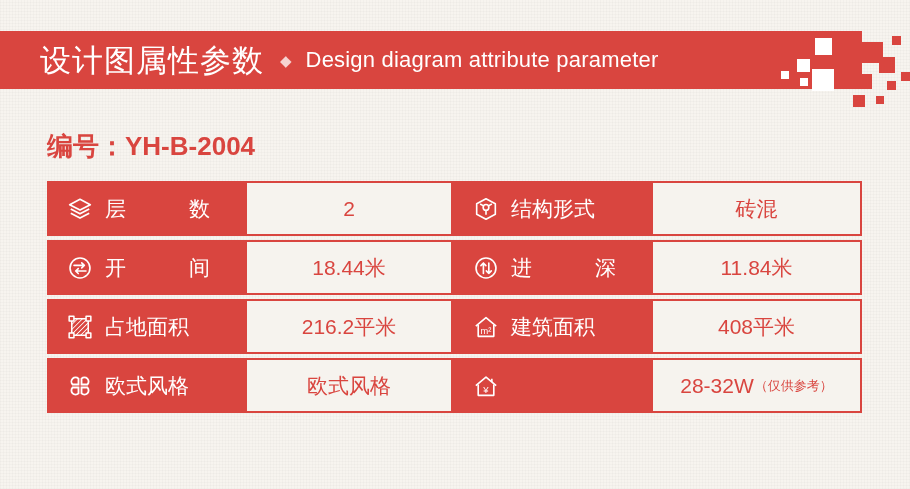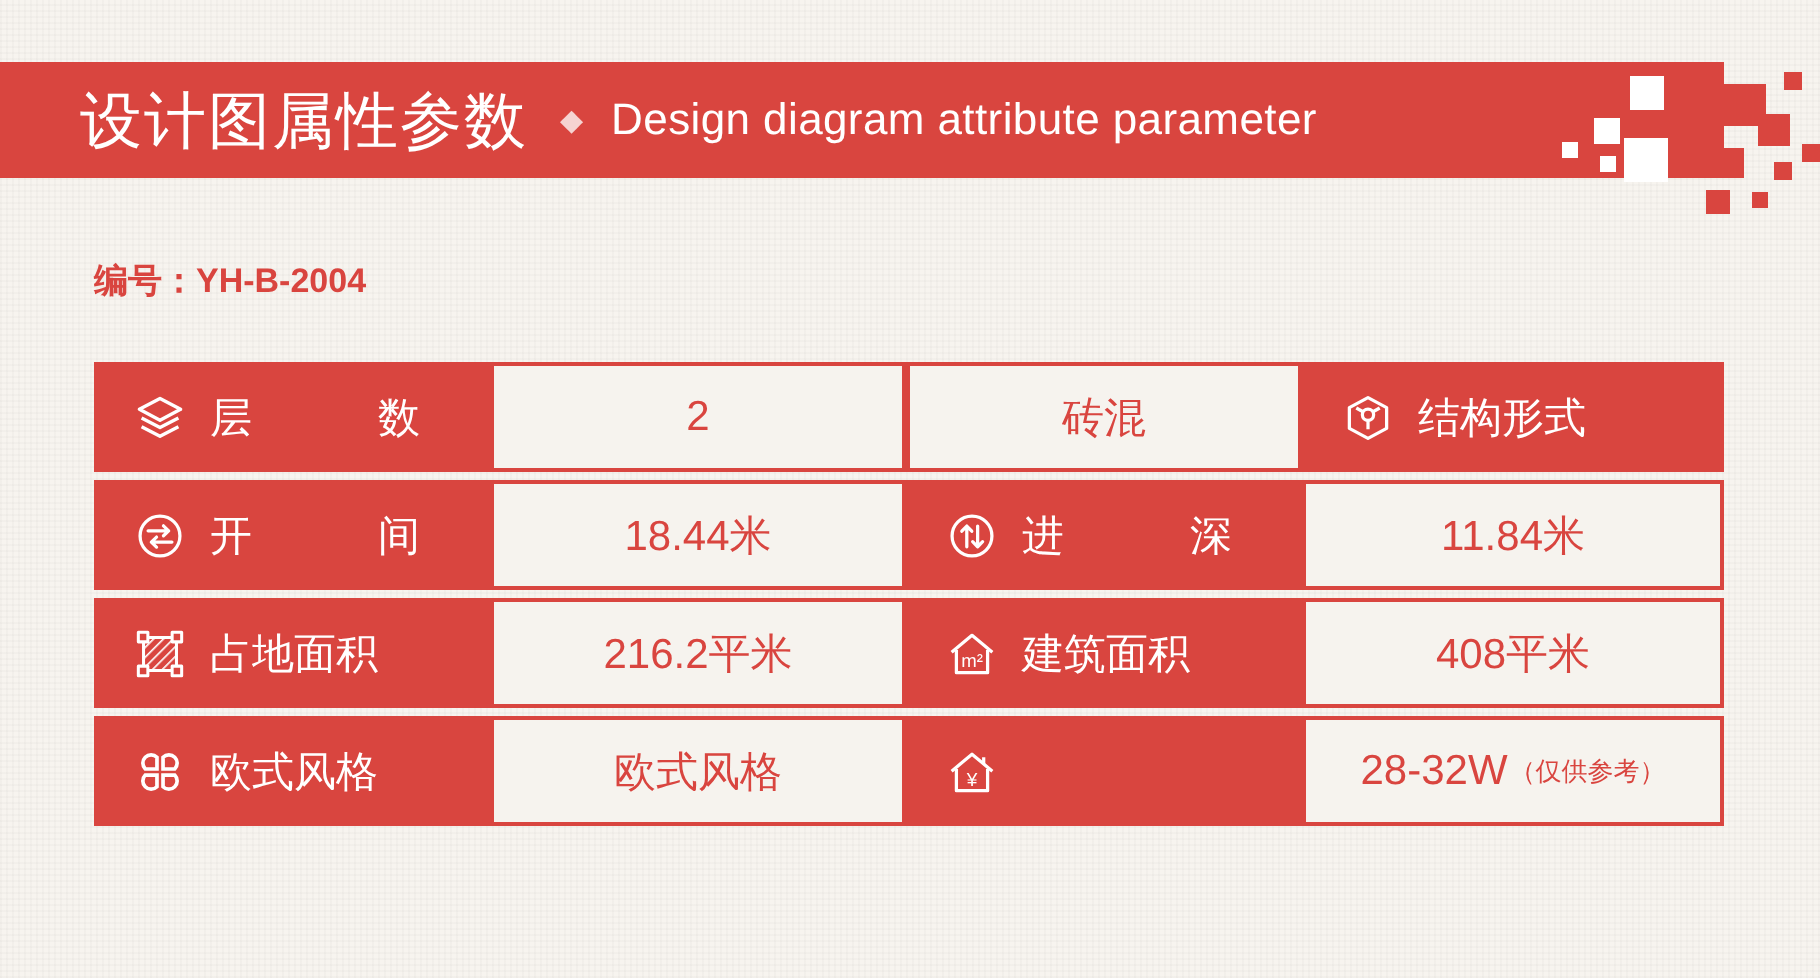--- a/index.html
+++ b/index.html
@@ -49,21 +49,21 @@
 
   
   .deco{position:absolute;}
   .deco.w{background:#ffffff;}
   .deco.r{background:#d9453f;}
 
   
   .code-line{
     position:absolute;left:47px;top:129px;
     color:#d9453f;
-    font-size:17px;
+    font-size:26px;
     font-weight:bold;
     white-space:nowrap;
   }
 
   
   .table{
     position:absolute;left:47px;top:181px;
     width:674px;height:232px;
     display:grid;
     grid-template-columns:198px 208px 198px 211px;
@@ -148,33 +148,33 @@
       <svg width="26" height="26" viewBox="0 0 24 24" fill="none" stroke="#fff" stroke-width="1.6" stroke-linejoin="round">
         <path d="M12 3 L21.5 8 L12 13 L2.5 8 Z"></path>
         <path d="M3.5 12 L12 16.4 L20.5 12"></path>
         <path d="M3.5 16 L12 20.4 L20.5 16"></path>
       </svg>
     </span>
     <span class="label-text spread">层　　数</span>
   </div>
   <div class="cell value">2</div>
 
-  <div class="cell value">砖混</div>
   <div class="cell label">
     <span class="label-icon">
       <svg width="26" height="26" viewBox="0 0 24 24" fill="none" stroke="#fff" stroke-width="1.5" stroke-linejoin="round">
         <path d="M12 2.6 L20.6 7.2 V16.8 L12 21.4 L3.4 16.8 V7.2 Z"></path>
         <circle cx="12" cy="10.5" r="2.6"></circle>
         <path d="M12 13.1 V17.2"></path>
         <path d="M9.7 9.1 L6.6 7.4"></path>
         <path d="M14.3 9.1 L17.4 7.4"></path>
       </svg>
     </span>
     <span class="label-text">结构形式</span>
   </div>
+  <div class="cell value">砖混</div>
 
   <div class="cell label">
     <span class="label-icon">
       <svg width="26" height="26" viewBox="0 0 24 24" fill="none" stroke="#fff" stroke-width="1.5" stroke-linecap="round" stroke-linejoin="round">
         <circle cx="12" cy="12" r="9.2"></circle>
         <path d="M6.5 9.6 H16 M13.6 7.3 L16 9.6 L13.6 11.9"></path>
         <path d="M17.5 14.8 H8 M10.4 12.5 L8 14.8 L10.4 17.1"></path>
       </svg>
     </span>
     <span class="label-text spread">开　　间</span>

